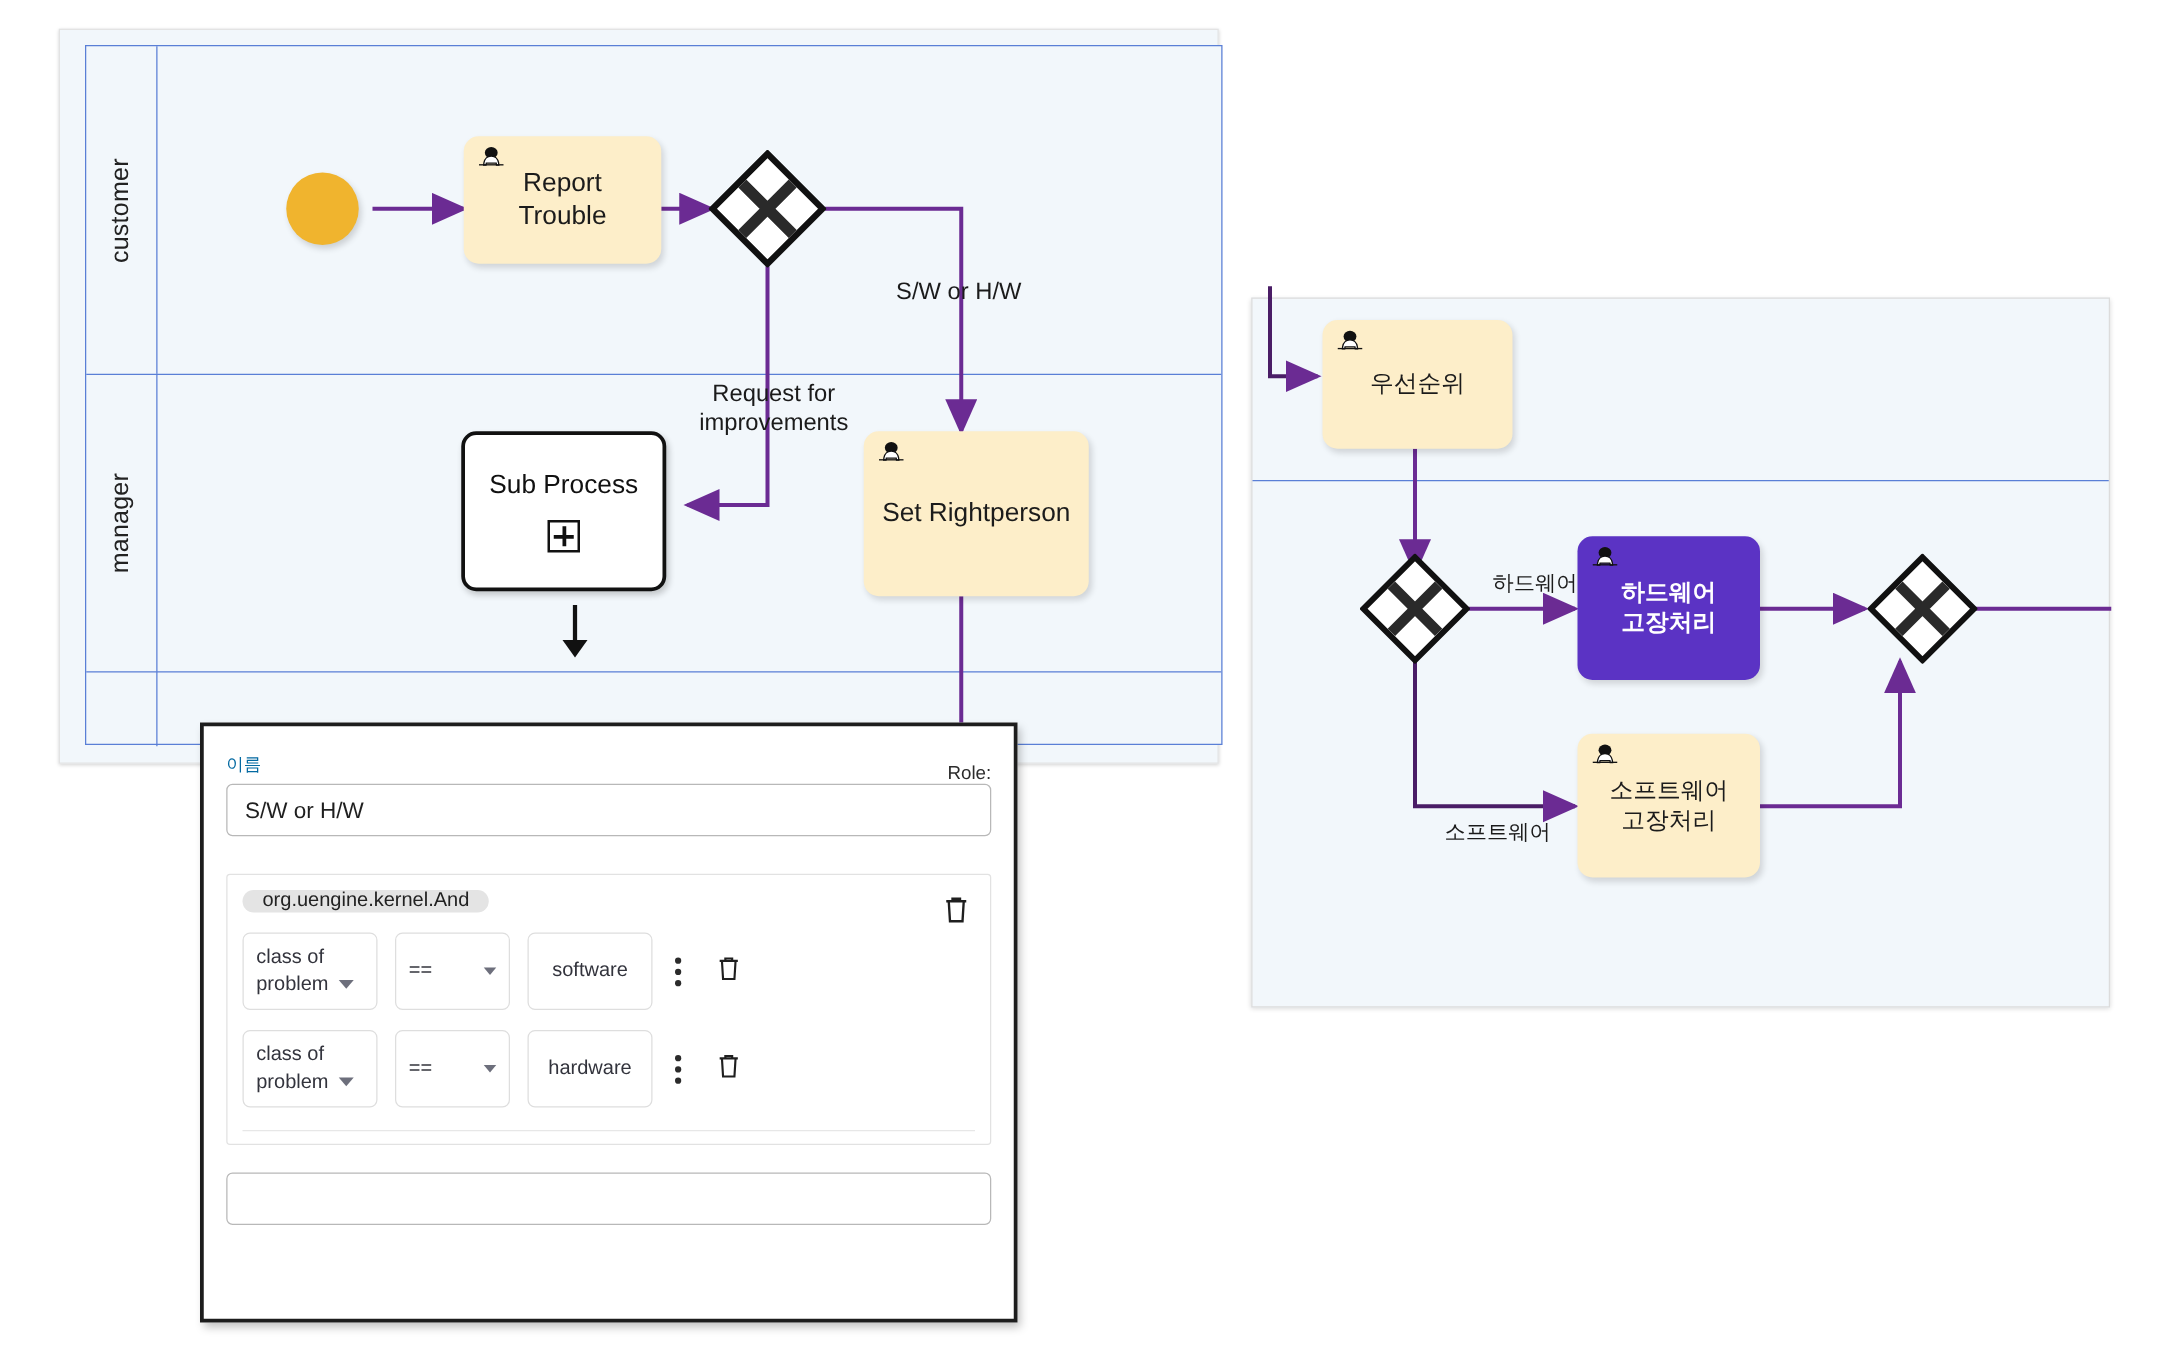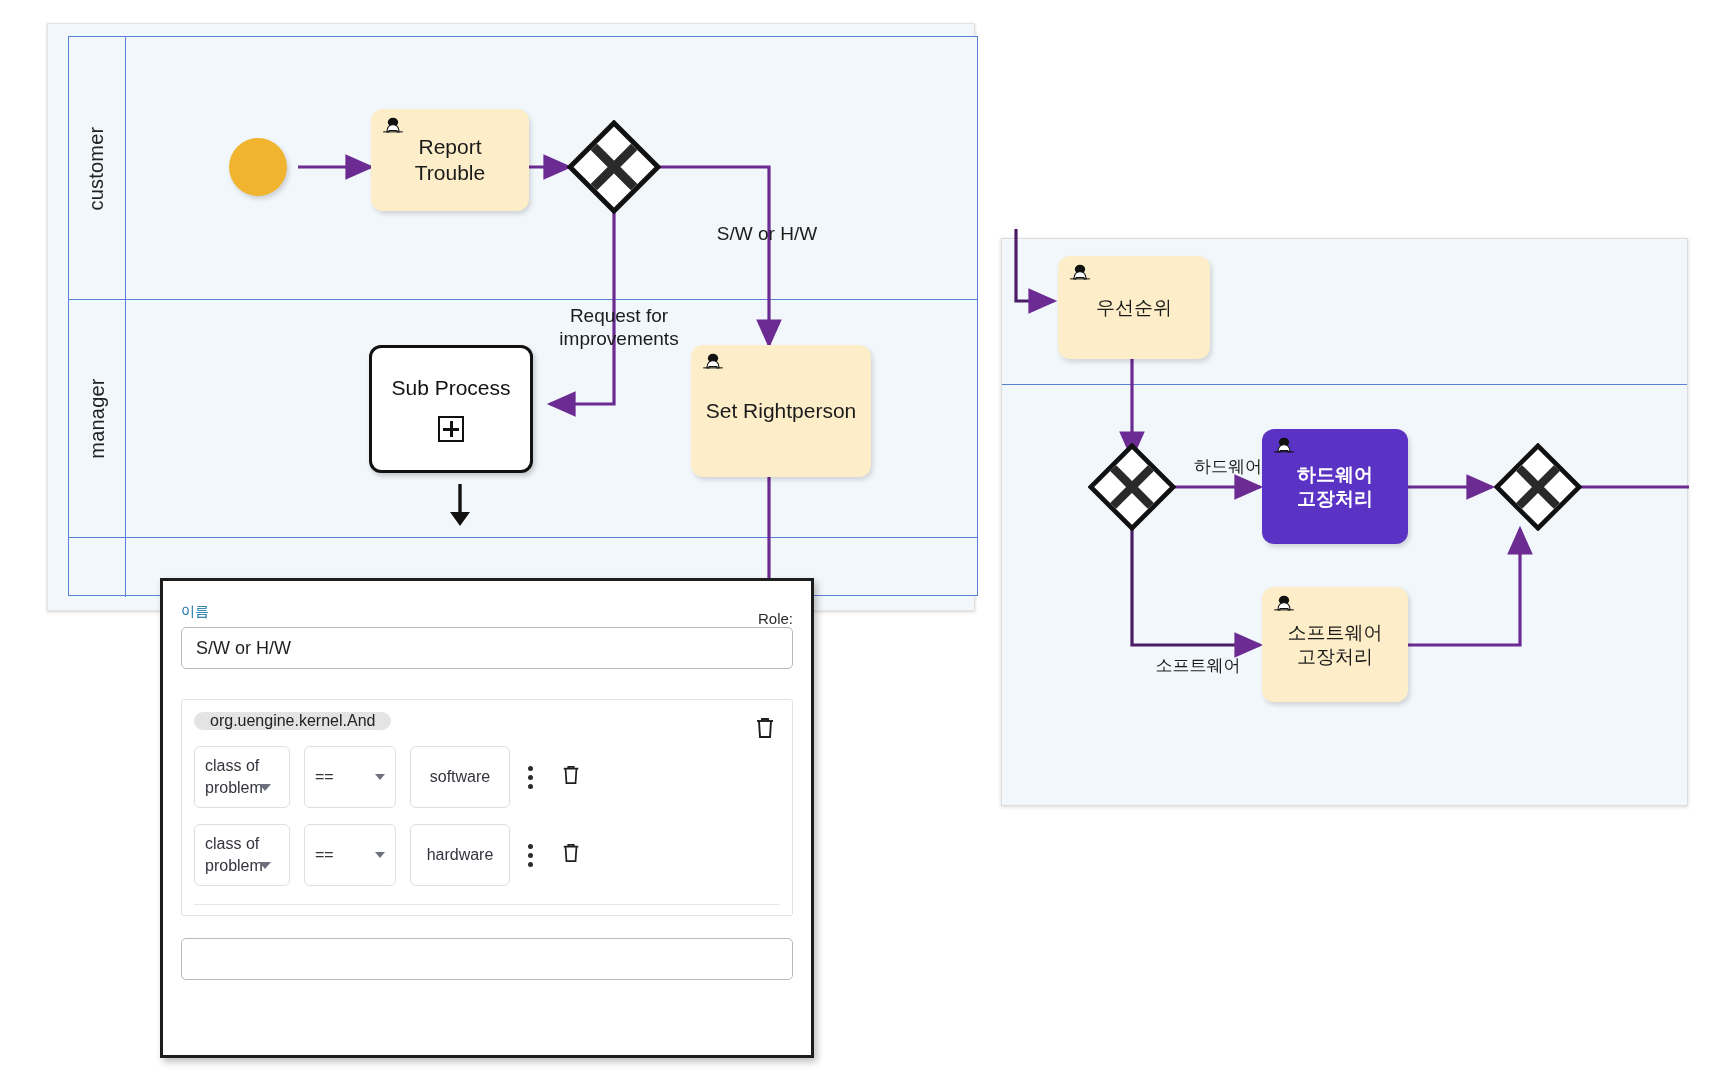--- a/index.html
+++ b/index.html
@@ -143,21 +143,21 @@
   .cond-row { display:flex; align-items:center; gap: 14px; margin-top: 16px; }
   .sel-box {
     border: 1px solid #dedede; border-radius: 6px;
     background: #fff;
     min-height: 62px;
     display:flex; align-items:center;
     padding: 6px 10px;
     font-size: 16px; color: #33343d;
     position: relative;
   }
-  .sel-field { width: 96px; line-height: 1.35; }
+  .sel-field { width: 108px; line-height: 1.35; }
   .sel-op { width: 92px; justify-content: flex-start; }
   .sel-val { width: 100px; justify-content: center; }
   .caret {
     width:0;height:0;border-left:6px solid transparent;border-right:6px solid transparent;
     border-top:7px solid #6d6f7c;
     position:absolute;
   }
   .caret.f { right: 18px; bottom: 16px; }
   .kebab { display:flex; flex-direction:column; gap:4px; padding: 0 4px; cursor:pointer;}
   .kebab i { width:5px;height:5px;border-radius:50%;background:#2b2b2b; display:block;}

